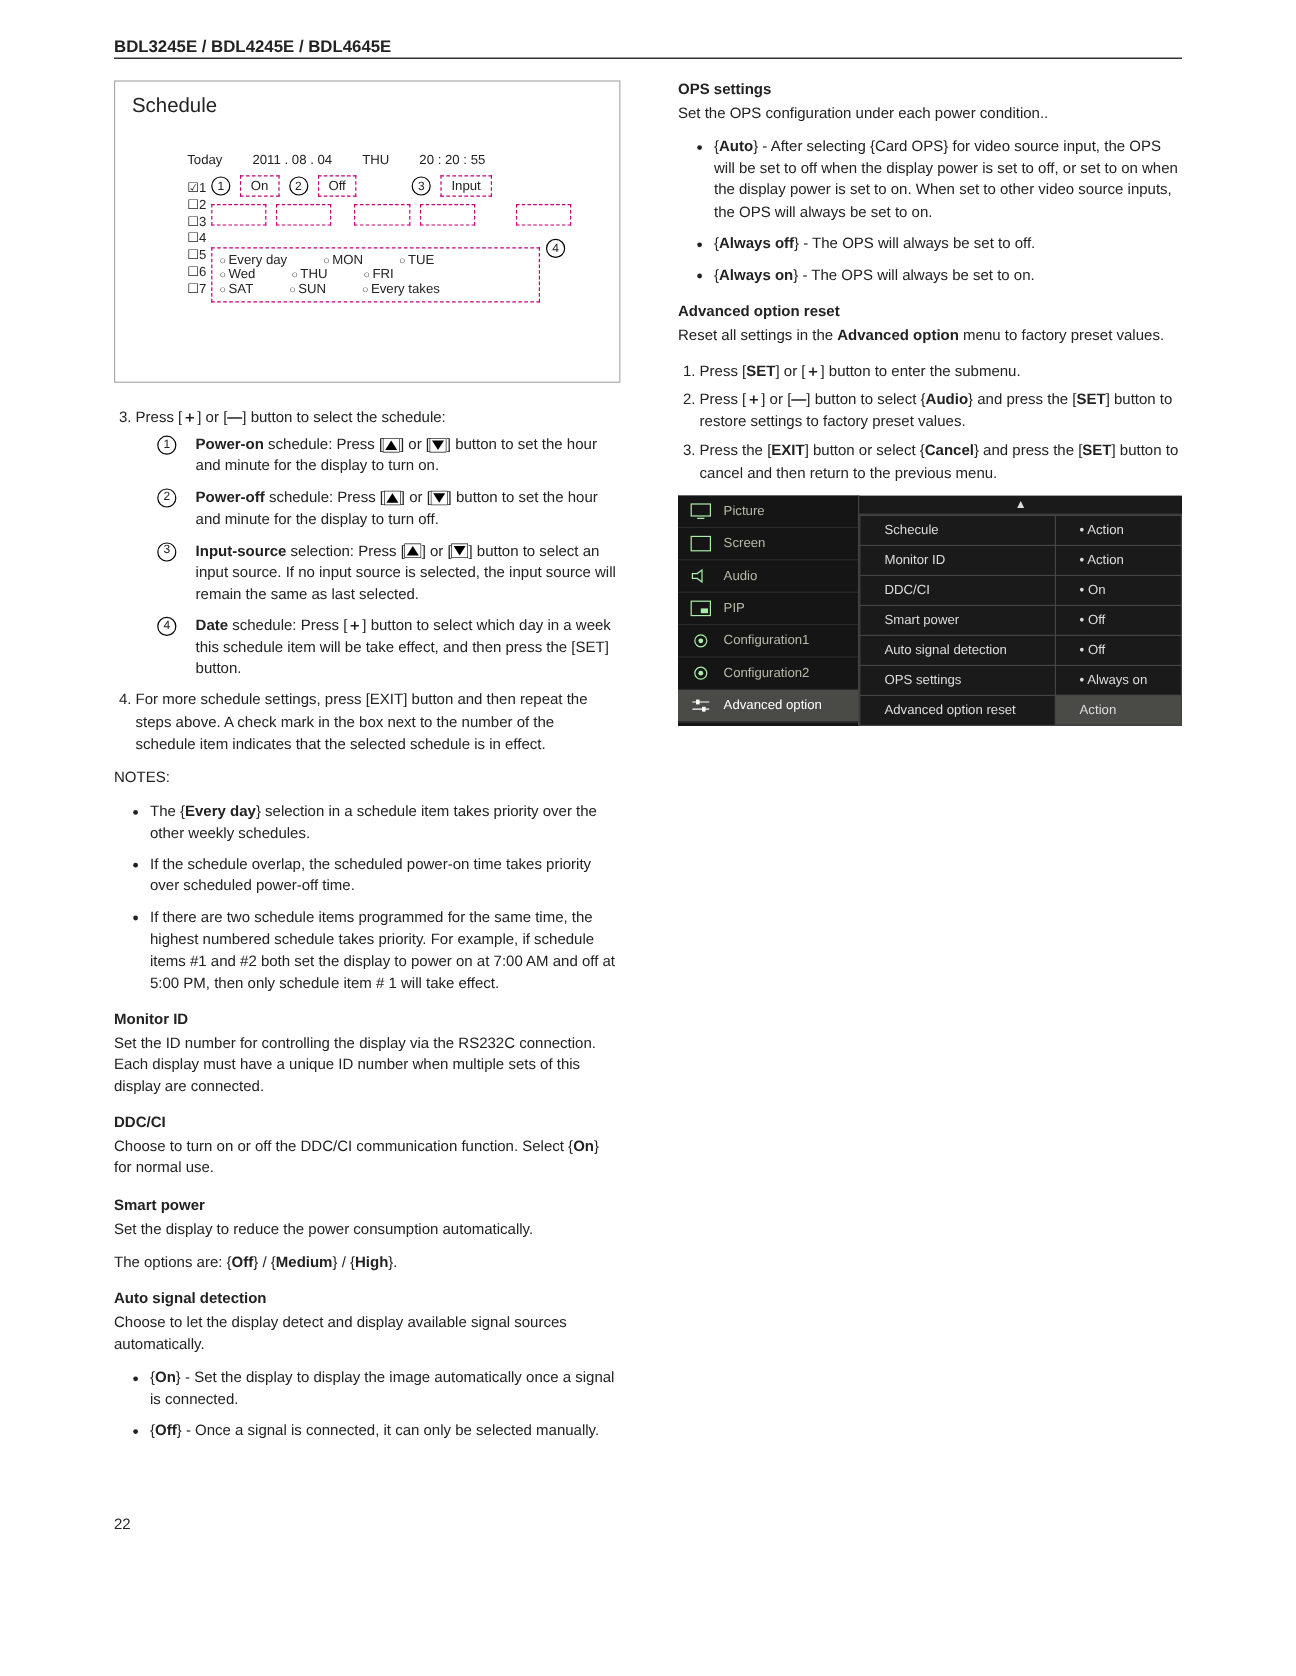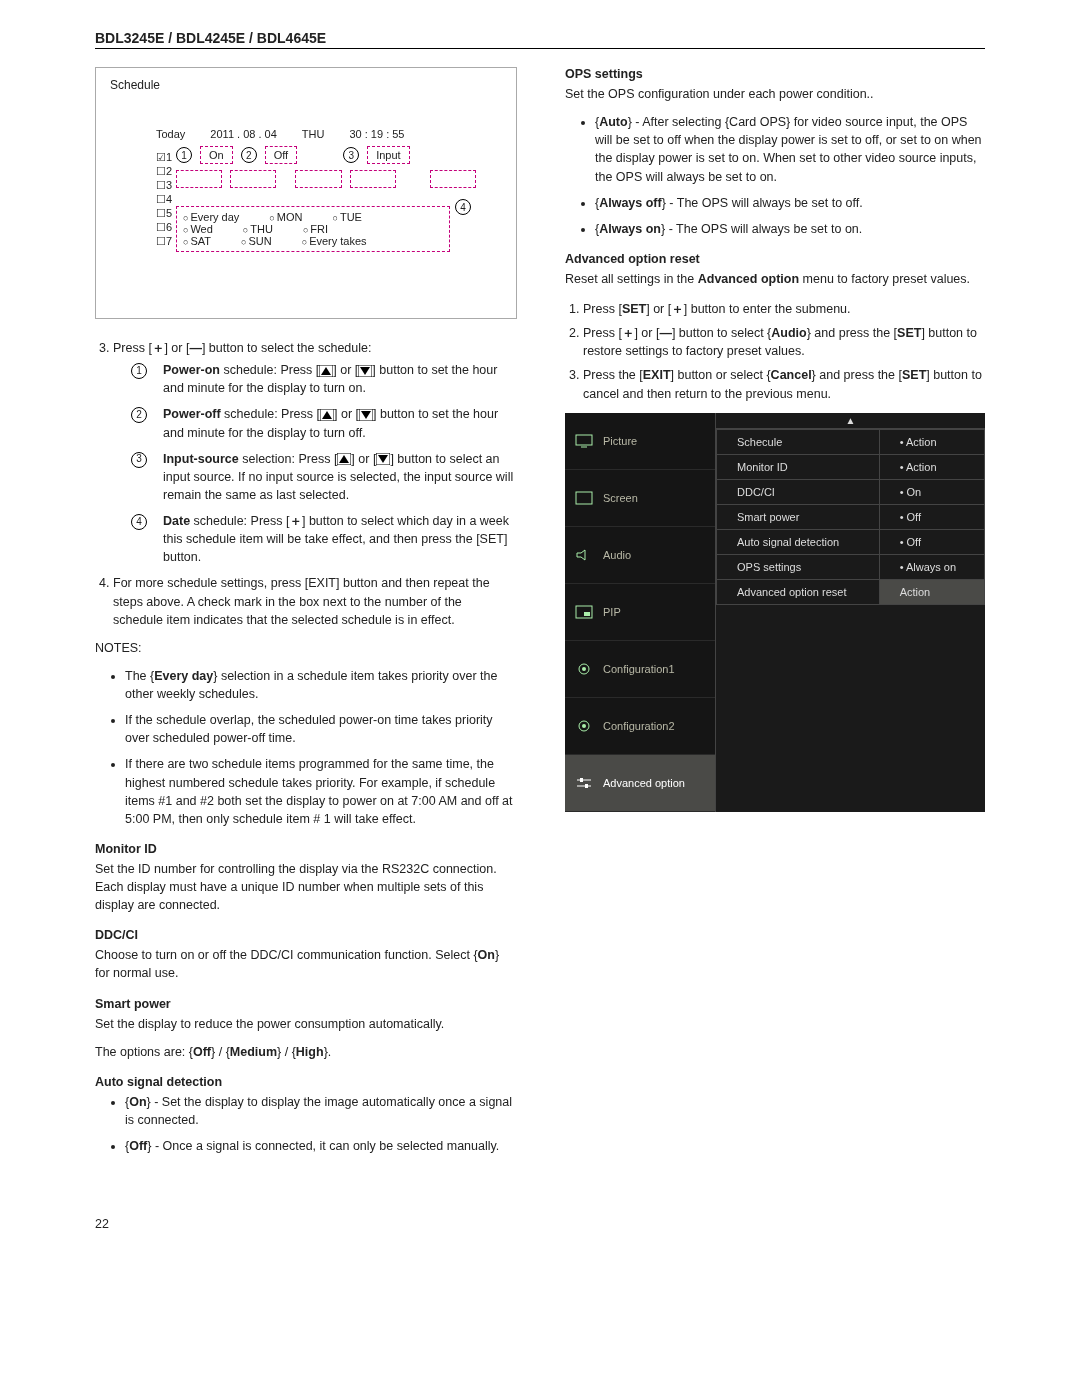--- a/index.html
+++ b/index.html
@@ -34,21 +34,21 @@
   .osd-schedule {
     border: 1px solid #aaa;
     background: #fff;
     width: 100%;
     height: 250px;
     position: relative;
     margin-bottom: 20px;
   }
   .osd-schedule .osd-title {
     padding: 10px 14px 4px;
-    font-size: 12px;
+    font-size: 17px;
   }
   .osd-inner {
     position: absolute;
     left: 60px;
     top: 60px;
     right: 40px;
     font-size: 11px;
     color: #222;
   }
   .osd-row1 {
@@ -130,21 +130,21 @@
   }
   .osd-adv-left {
     width: 150px;
     background: #151515;
     border-right: 1px solid #444;
   }
   .osd-adv-left .navitem {
     display: flex;
     align-items: center;
     gap: 10px;
-    padding: 21px 10px;
+    padding: 6px 10px;
     border-bottom: 1px solid #2a2a2a;
     color: #b8b8a6;
   }
   .osd-adv-left .navitem.active {
     background: #4a4a47;
     color: #fff;
   }
   .osd-adv-left .navicon {
     width: 18px; height: 14px;
     display: inline-block;
@@ -178,21 +178,21 @@
 
     <div class="col">
 
       <div class="osd-schedule">
         <div class="osd-title">Schedule</div>
         <div class="osd-inner">
           <div class="osd-row1">
             <span>Today</span>
             <span>2011 . 08 . 04</span>
             <span>THU</span>
-            <span>30 : 19 : 55</span>
+            <span>20 : 20 : 55</span>
           </div>
           <div class="osd-numcol">
             <div>☑<span>1</span></div>
             <div>☐<span>2</span></div>
             <div>☐<span>3</span></div>
             <div>☐<span>4</span></div>
             <div>☐<span>5</span></div>
             <div>☐<span>6</span></div>
             <div>☐<span>7</span></div>
           </div>
@@ -287,20 +287,21 @@
       <p>Set the ID number for controlling the display via the RS232C connection. Each display must have a unique ID number when multiple sets of this display are connected.</p>
 
       <div class="sechead">DDC/CI</div>
       <p><span>Choose to turn on or off the DDC/CI communication function. Select {</span><b>On</b><span>} for normal use.</span></p>
 
       <div class="sechead">Smart power</div>
       <p>Set the display to reduce the power consumption automatically.</p>
       <p><span>The options are: {</span><b>Off</b><span>} / {</span><b>Medium</b><span>} / {</span><b>High</b><span>}.</span></p>
 
       <div class="sechead">Auto signal detection</div>
+      <p>Choose to let the display detect and display available signal sources automatically.</p>
       <ul class="bullets">
         <li><span>{</span><b>On</b><span>} - Set the display to display the image automatically once a signal is connected.</span></li>
         <li><span>{</span><b>Off</b><span>} - Once a signal is connected, it can only be selected manually.</span></li>
       </ul>
     </div>
 
     <div class="col">
 
       <div class="sechead" style="margin-top:0">OPS settings</div>
       <p>Set the OPS configuration under each power condition..</p>

